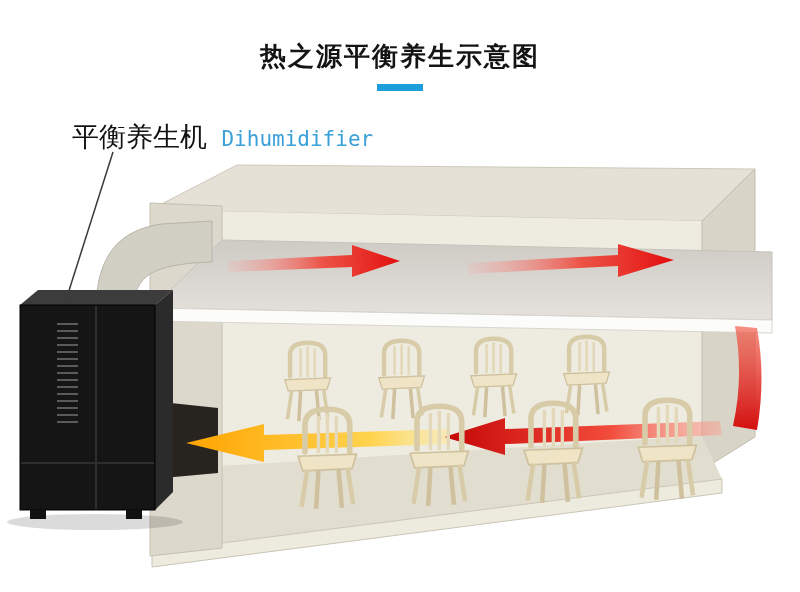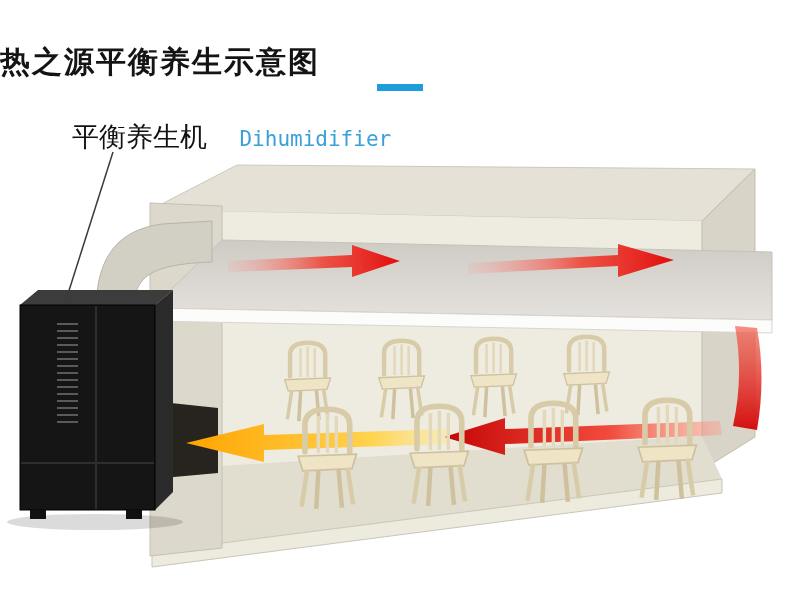--- a/index.html
+++ b/index.html
@@ -1,27 +1,27 @@
 <!DOCTYPE html>
 <html><head>
 <meta charset="utf-8">
 <style>
   html,body{margin:0;padding:0;}
   body{width:800px;height:592px;background:#ffffff;overflow:hidden;
        font-family:"Liberation Sans","DejaVu Sans",sans-serif;}
   .stage{position:relative;width:800px;height:592px;background:#ffffff;}
-  .title{position:absolute;top:22px;left:0;width:100%;
-         font-size:30px;font-weight:700;color:#141414;letter-spacing:2px;}
+  .title{position:absolute;top:22px;left:0;width:100%;text-align:center;
+         font-size:26px;font-weight:700;color:#141414;letter-spacing:2px;}
   .title-underline{position:absolute;top:84px;left:50%;transform:translateX(-50%);
          width:46px;height:7px;background:#1b9ed9;}
   .machine-label{position:absolute;top:119px;left:72px;white-space:nowrap;}
   .machine-label .zh{font-family:Liberation Serif, serif;
          font-size:27px;color:#111;}
   .machine-label .en{font-family:"DejaVu Sans Mono","Liberation Mono",monospace;
-         font-size:21px;color:#3aa0d8;margin-left:28px;}
+         font-size:21px;color:#3aa0d8;margin-left:10px;}
   svg.diagram{position:absolute;top:0;left:0;}
 </style>
 </head>
 <body>
 
 <div class="stage">
 
   <h1 class="title">热之源平衡养生示意图</h1>
   <div class="title-underline"></div>
 

